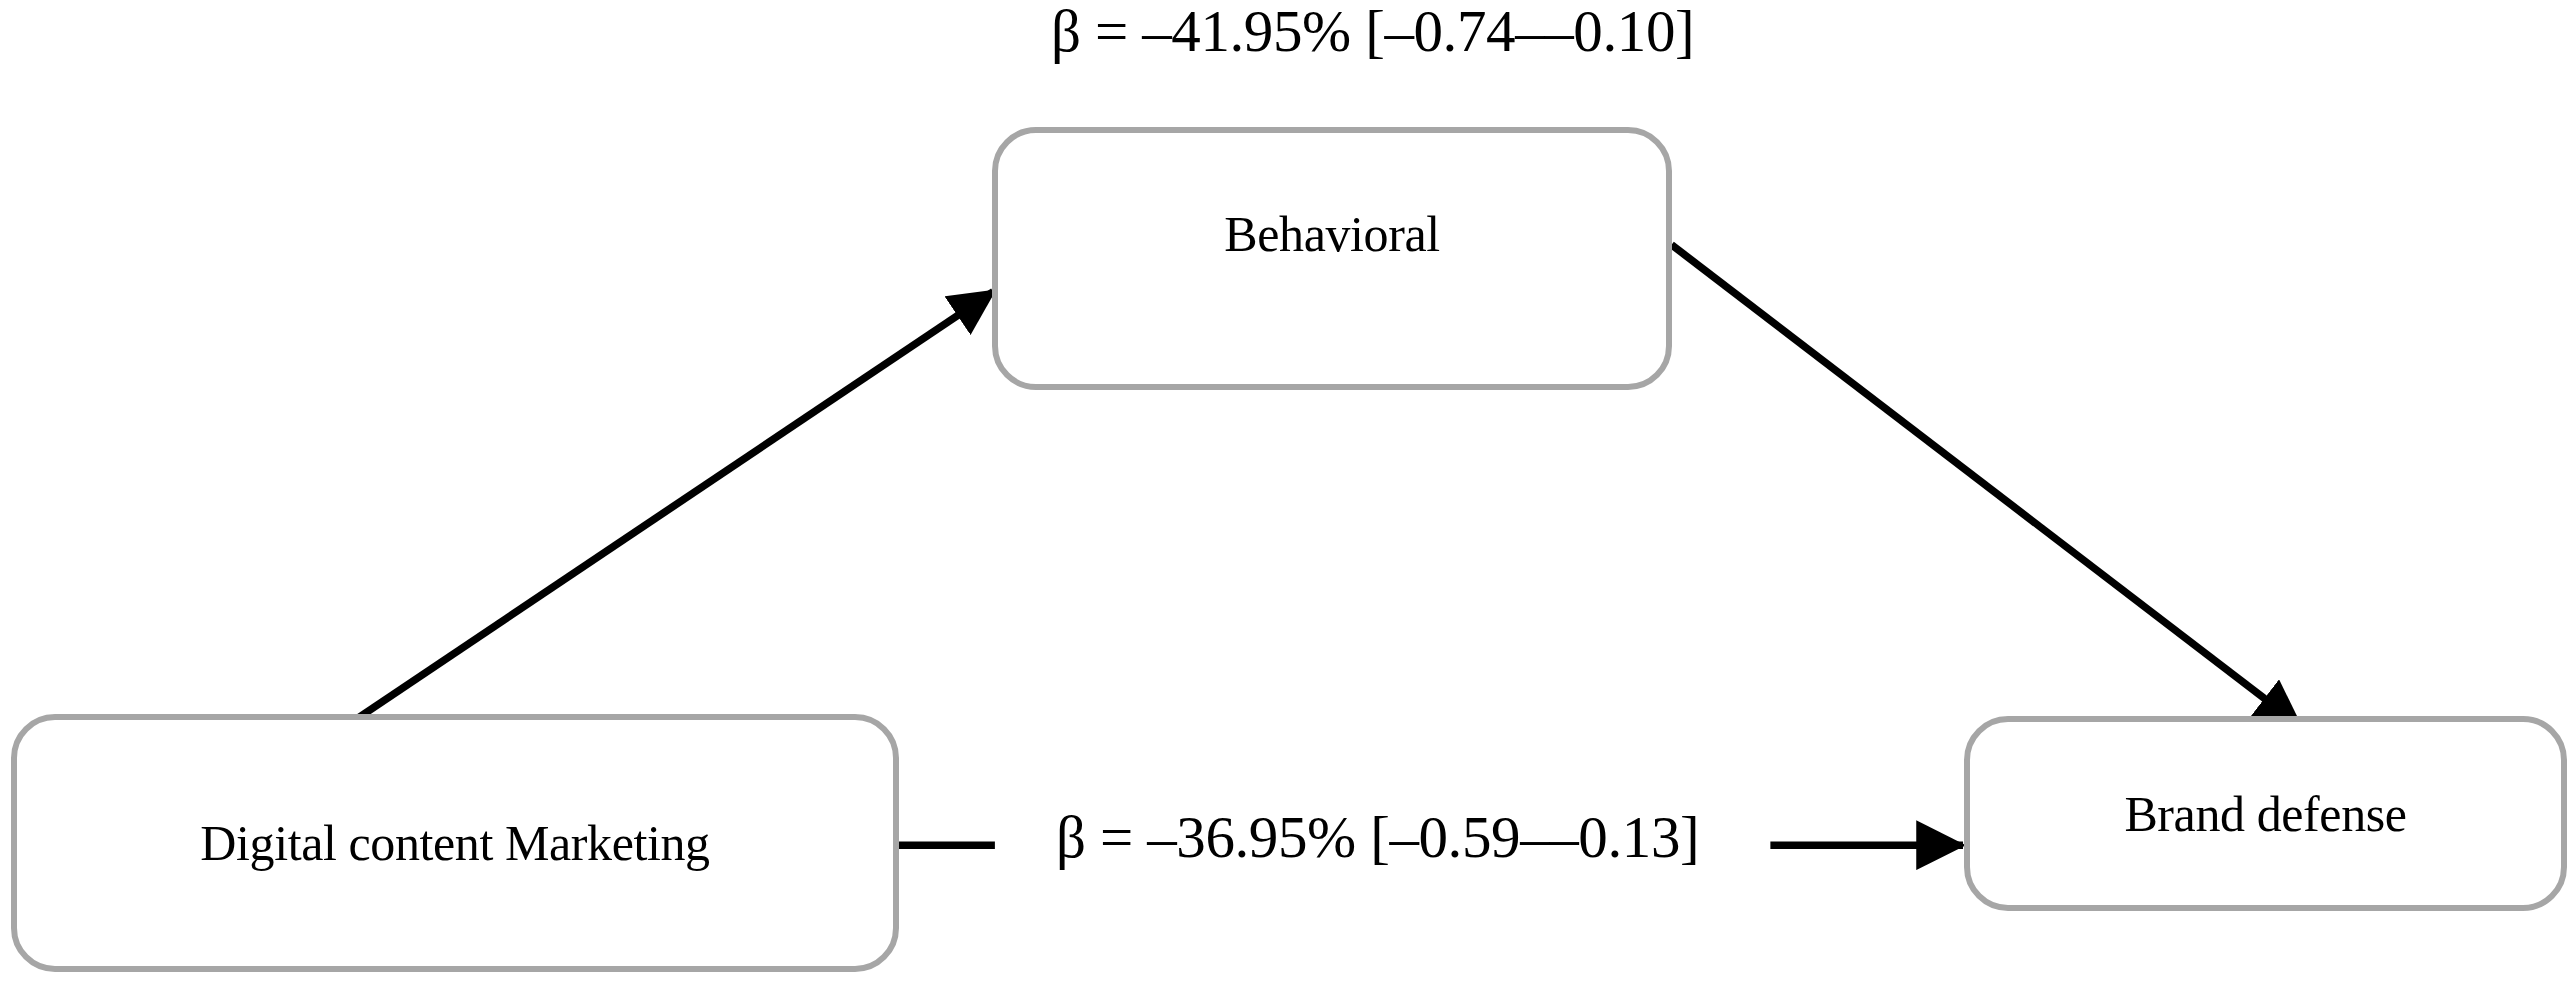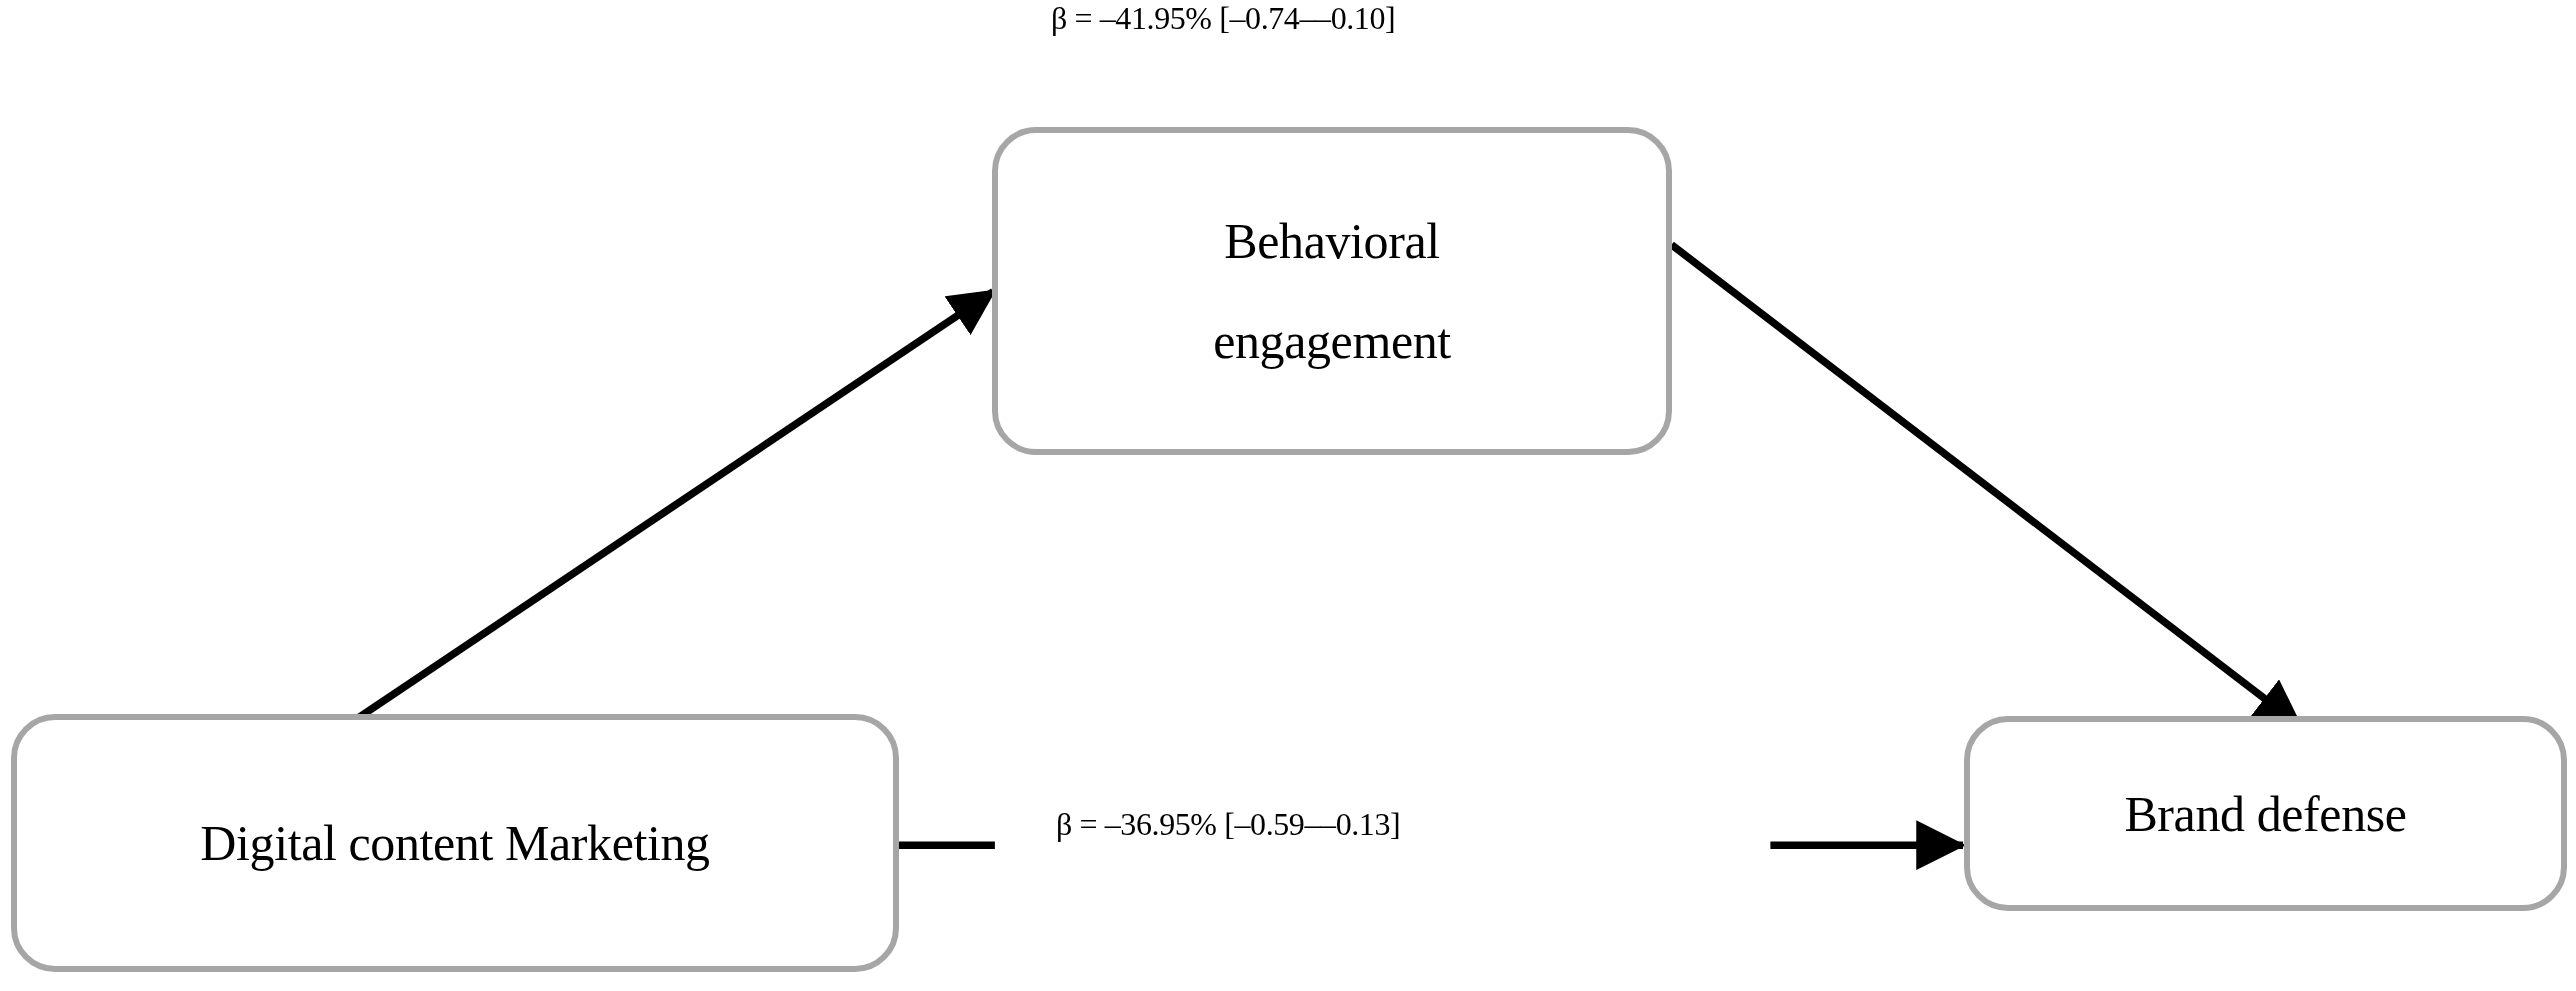--- a/index.html
+++ b/index.html
@@ -36,40 +36,40 @@
     font-family: "Liberation Serif", "DejaVu Serif", serif;
     font-size: 50px;
     line-height: 1.0;
     letter-spacing: -0.4px;
     text-align: center;
   }
   #node-mediator {
     left: 992px;
     top: 127px;
     width: 680px;
-    height: 328px;
+    height: 263px;
   }
   #node-mediator .node-line-1 { margin-bottom: 50px; }
   #node-predictor {
     left: 11px;
     top: 714px;
     width: 888px;
     height: 258px;
   }
   #node-outcome {
     left: 1964px;
     top: 716px;
     width: 603px;
     height: 195px;
   }
   .path-label {
     position: absolute;
     color: #000000;
     font-family: "Liberation Serif", "DejaVu Serif", serif;
-    font-size: 32px;
+    font-size: 59px;
     line-height: 1.0;
     white-space: nowrap;
     letter-spacing: -0.4px;
   }
   #label-a-path {
     left: 1051px;
     top: 1.7px;
   }
   #label-c-path {
     left: 1056px;
@@ -98,21 +98,20 @@
 
     <line x1="1996" y1="292" x2="2746" y2="866" stroke="#000000" stroke-width="9" marker-end="url(#arrowhead-down-right)"></line>
 
     <line x1="1070" y1="1009" x2="1188" y2="1009" stroke="#000000" stroke-width="9"></line>
 
     <line x1="2114" y1="1009" x2="2344" y2="1009" stroke="#000000" stroke-width="9" marker-end="url(#arrowhead-right)"></line>
   </svg>
 
   <div class="node" id="node-mediator">
     <span class="node-line-1">Behavioral</span>
-    <span class="node-line-2">engagement</span>
   </div>
 
   <div class="node" id="node-predictor">
     <span>Digital content Marketing</span>
   </div>
 
   <div class="node" id="node-outcome">
     <span>Brand defense</span>
   </div>
 

